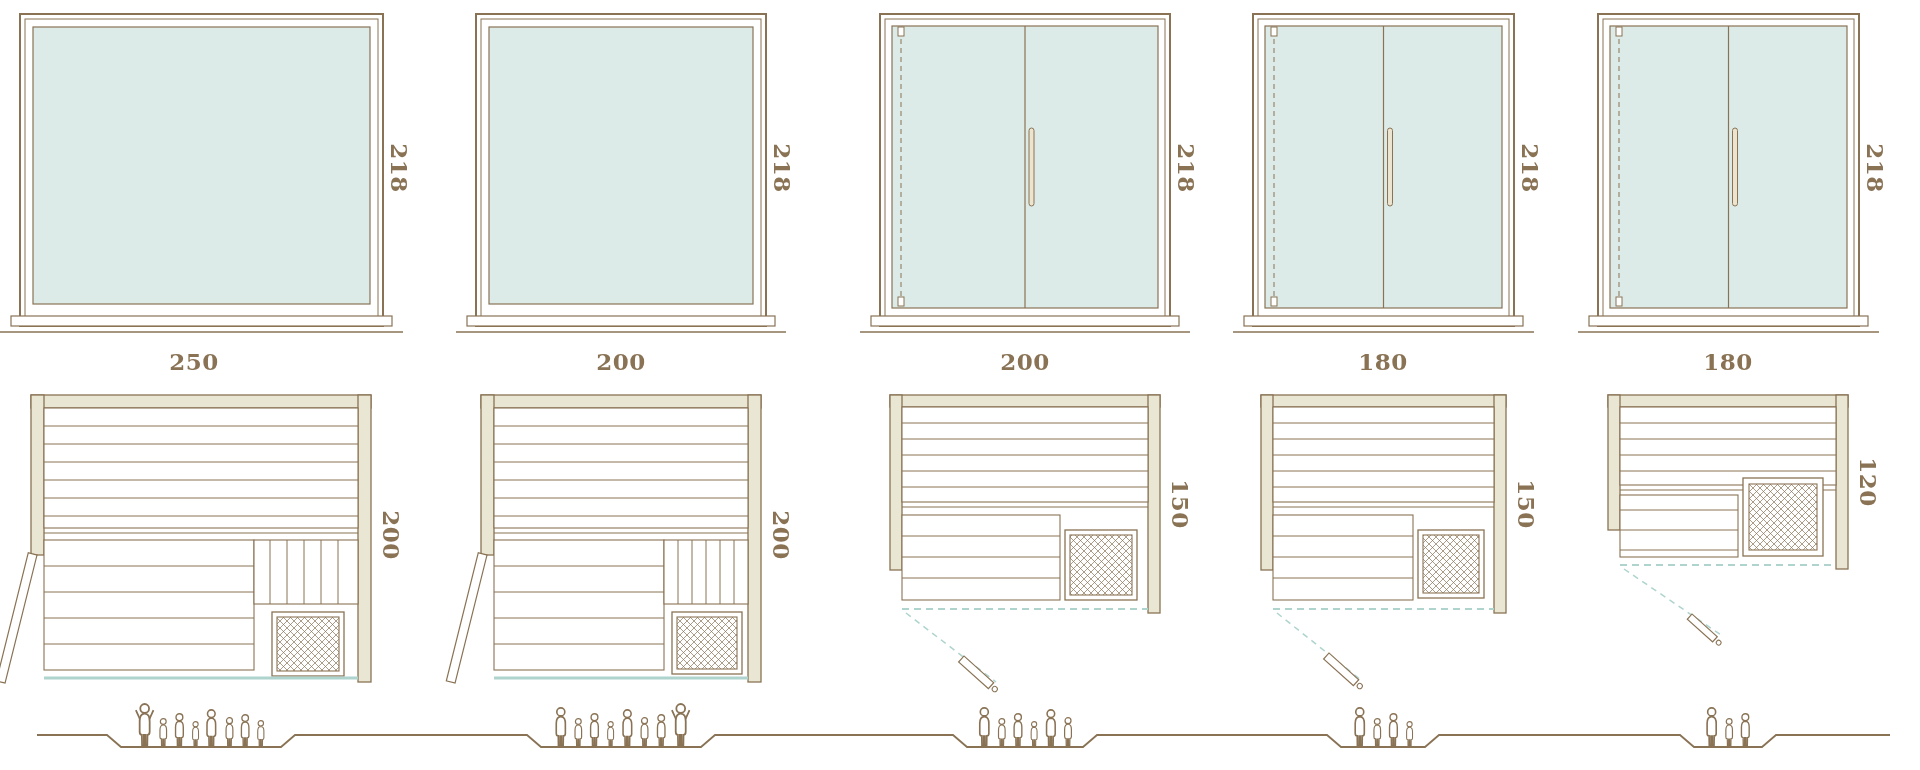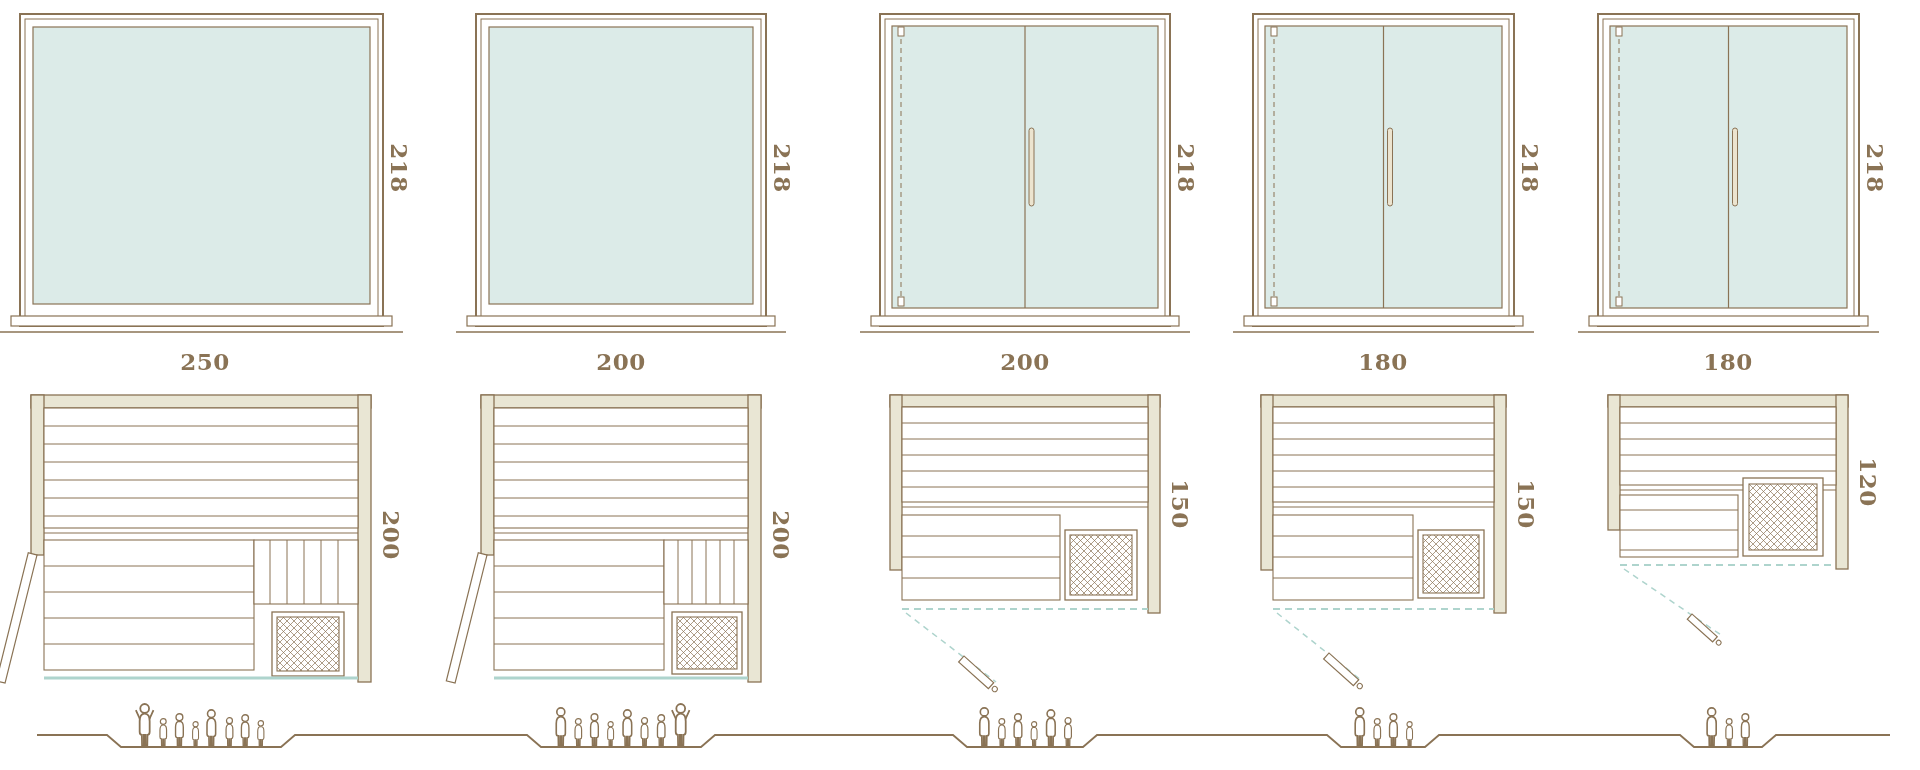--- a/index.html
+++ b/index.html
@@ -36,21 +36,21 @@
 
   <div class="col" style="left:0;width:440px">
     <svg class="abs" style="left:0;top:10px" width="403" height="330" viewBox="0 0 403 330">
       <line class="ln" x1="0" y1="322" x2="403" y2="322" stroke-width="1.5"></line>
       <rect class="fw" x="20" y="4" width="363" height="312" stroke-width="2"></rect>
       <rect class="ln" x="25" y="9" width="353" height="302" stroke-width="1"></rect>
       <rect class="gl" x="33" y="17" width="337" height="277" stroke-width="1.2"></rect>
       <rect class="fw" x="11" y="306" width="381" height="10" stroke-width="1.2"></rect>
     </svg>
     <div class="dim v" style="left:399px;top:168px">218</div>
-    <div class="dim h" style="left:205px;top:348px">250</div>
+    <div class="dim h" style="left:194px;top:348px">250</div>
     <svg class="abs" style="left:0;top:390px" width="430" height="335" viewBox="0 0 430 335">
       <rect class="wl" x="31" y="5" width="340" height="13" stroke-width="1.3"></rect>
       <rect class="wl" x="358" y="5" width="13" height="287" stroke-width="1.3"></rect>
       <rect class="wl" x="31" y="5" width="13" height="160" stroke-width="1.3"></rect>
       <rect class="fw" x="44" y="18" width="314" height="120" stroke-width="1.1"></rect>
       <path class="ln" stroke-width="1" d="M44 36H358M44 54H358M44 72H358M44 90H358M44 108H358M44 126H358"></path>
       <line class="ln" x1="44" y1="143" x2="358" y2="143" stroke-width="1.1"></line>
       <rect class="fw" x="44" y="150" width="210" height="130" stroke-width="1.1"></rect>
       <path class="ln" stroke-width="1" d="M44 176H254M44 202H254M44 228H254M44 254H254"></path>
       <rect class="fw" x="254" y="150" width="104" height="64" stroke-width="1.1"></rect>

